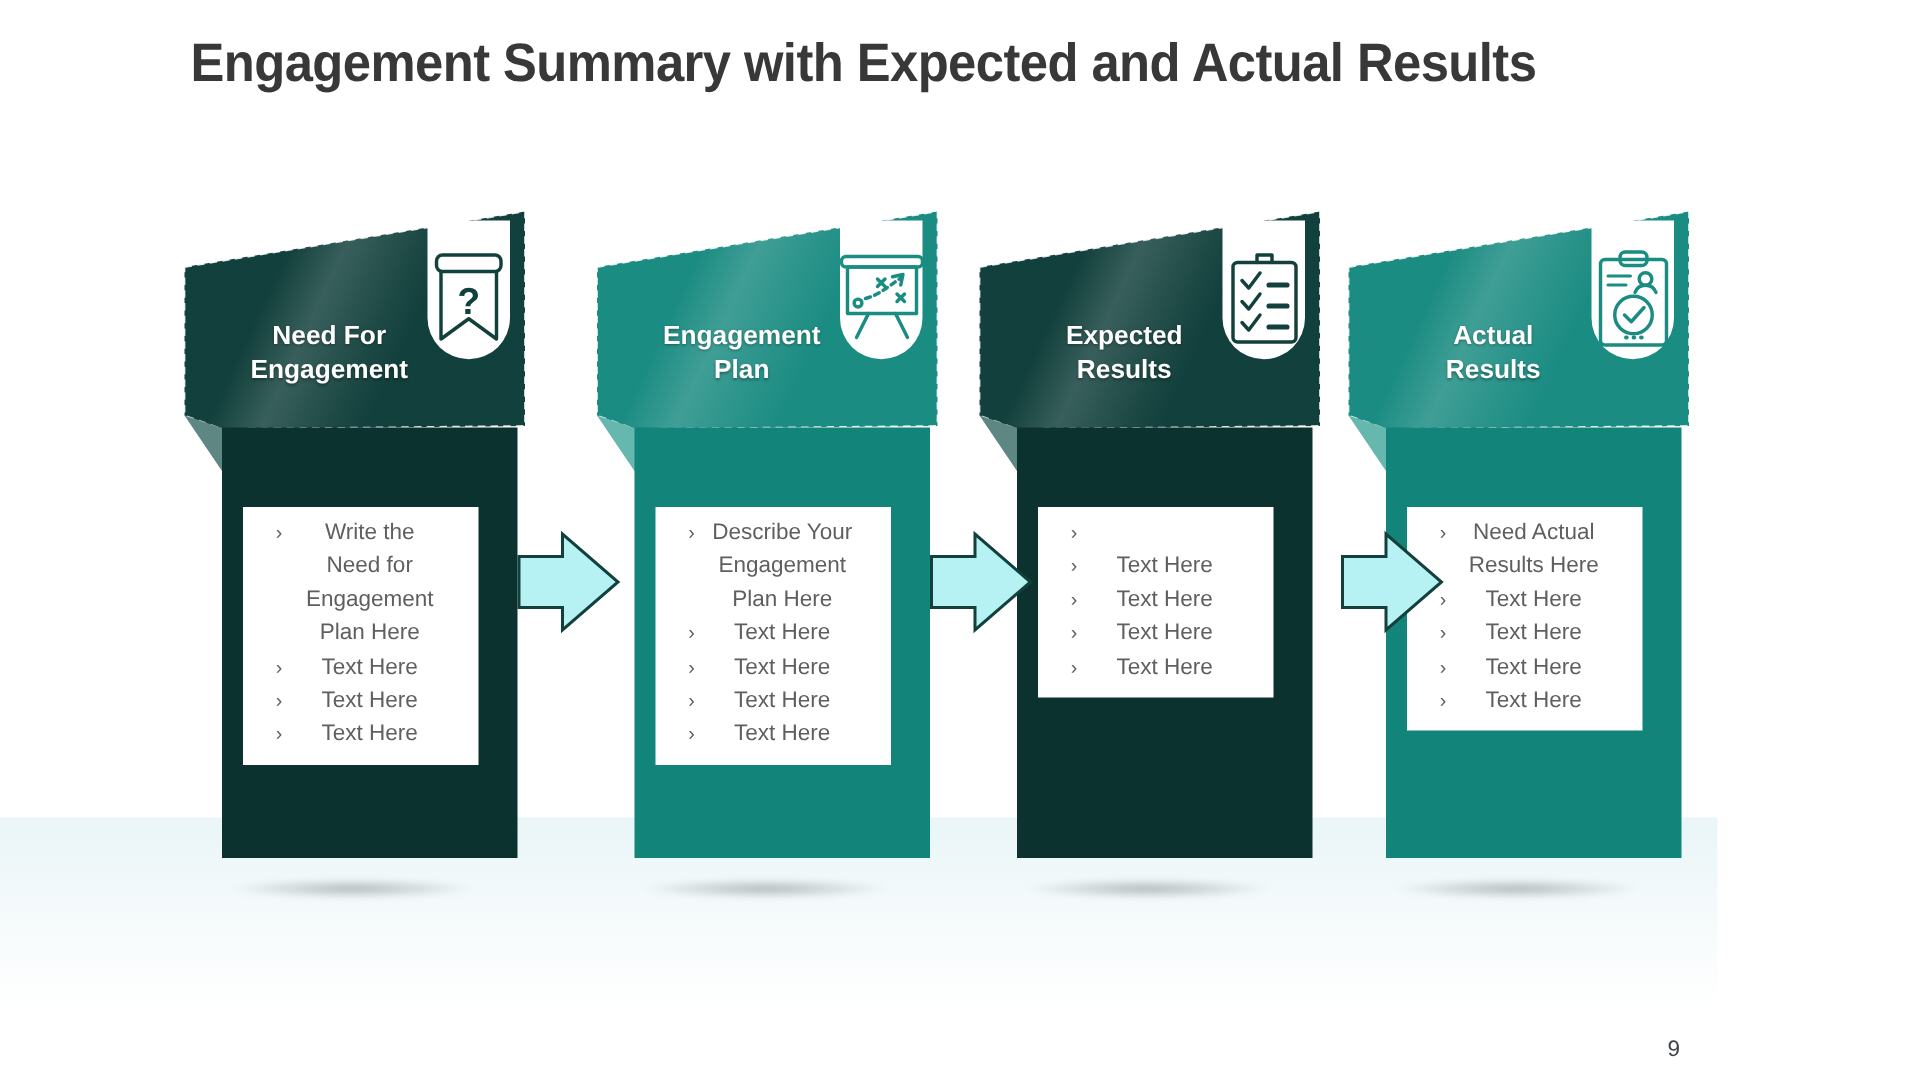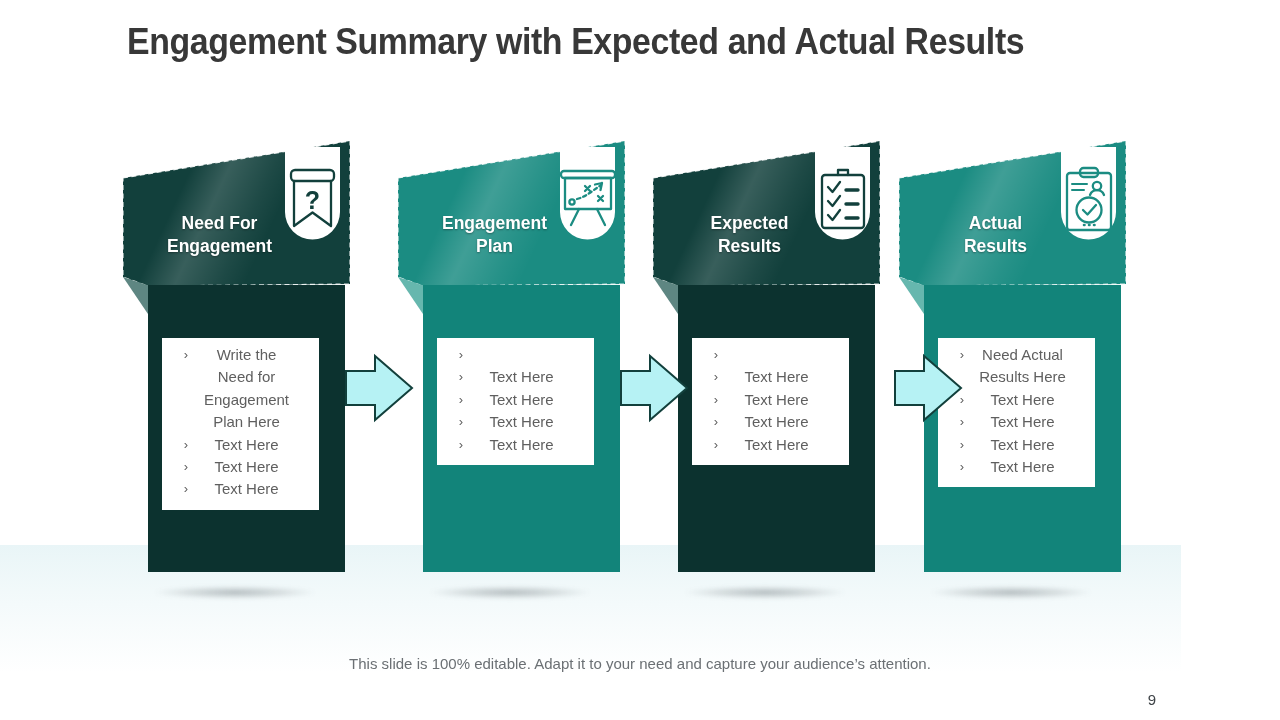--- a/index.html
+++ b/index.html
@@ -1,19 +1,18 @@
 <!DOCTYPE html>
 <html style="--dark-banner: #12403c; --dark-body: #0c322f; --dark-fold: #5e8682; --teal-banner: #1b8c82; --teal-body: #12847a; --teal-fold: #66b7ae; --badge-bg: #ffffff; --arrow-fill: #b6f2f4; --arrow-stroke: #12403c; --banner-text: #ffffff; --bullet-text: #5f5f5f; --title-text: #383838; --footer-text: #6b7074; --page-number-text: #3e4347; --band-tint: #e9f5f7;"><head>
 <meta charset="utf-8">
 <style>
   html,body{margin:0;padding:0;background:#fff;}
   #slide{
     position:relative;width:1145px;height:720px;background:#ffffff;overflow:hidden;
     font-family:"Liberation Sans", sans-serif;
-    padding-left:36px;
   }
   .band{
     position:absolute;left:0;top:545px;width:1280px;height:150px;z-index:0;
     background:linear-gradient(180deg,var(--band-tint) 0%,rgba(233,245,247,.55) 35%,rgba(255,255,255,0) 85%);
   }
   .slide-title{
     position:absolute;left:127px;top:21px;font-size:36px;font-weight:600;
     color:var(--title-text);letter-spacing:-.4px;white-space:nowrap;
     transform:scaleX(.94);transform-origin:0 50%;
   }
@@ -64,21 +63,20 @@
   
   .arrow{position:absolute;top:354px;z-index:3;overflow:visible;}
   .arrow-shape{fill:var(--arrow-fill);stroke:var(--arrow-stroke);stroke-width:2;}
 </style>
 </head>
 <body>
 
 <div id="slide">
   <div class="band"></div>
   <div class="slide-title">Engagement Summary with Expected and Actual Results</div>
-  <div class="slide-footer">This slide is 100% editable. Adapt it to your need and capture your audience’s attention.</div>
   <div class="page-number">9</div>
 <div class="column dark" style="left: 122px;">
     <svg class="banner" width="230" height="185" viewBox="0 0 230 185">
       <polygon class="banner-main" points="1,38 228,1 228,144 26,146 1,137"></polygon>
       <polygon class="banner-fold" points="1,137 28,146 28,177"></polygon>
       <path class="badge" d="M163 7 H218 V72 A27.5 27.5 0 0 1 163 72 Z"></path>
       <g class="badge-icon">
           <rect x="169" y="30" width="43" height="11" rx="4"></rect>
           <path d="M172 41 v45 l18.5 -13.5 18.5 13.5 v-45"></path>
           <text x="190.5" y="69" text-anchor="middle" font-size="25" font-weight="bold" fill="currentColor" stroke="none">?</text>
@@ -130,20 +128,21 @@
         </g>
     </svg>
     <div class="banner-sheen"></div>
     <div class="banner-title">Engagement
 Plan</div>
     <div class="column-body">
       <div class="textbox">
         <ul class="bullets">
             <li>
               <span class="bullet-marker">›</span>
+              <span class="bullet-text">Describe Your Engagement Plan Here</span>
             </li>
             <li>
               <span class="bullet-marker">›</span>
               <span class="bullet-text">Text Here</span>
             </li>
             <li>
               <span class="bullet-marker">›</span>
               <span class="bullet-text">Text Here</span>
             </li>
             <li>

